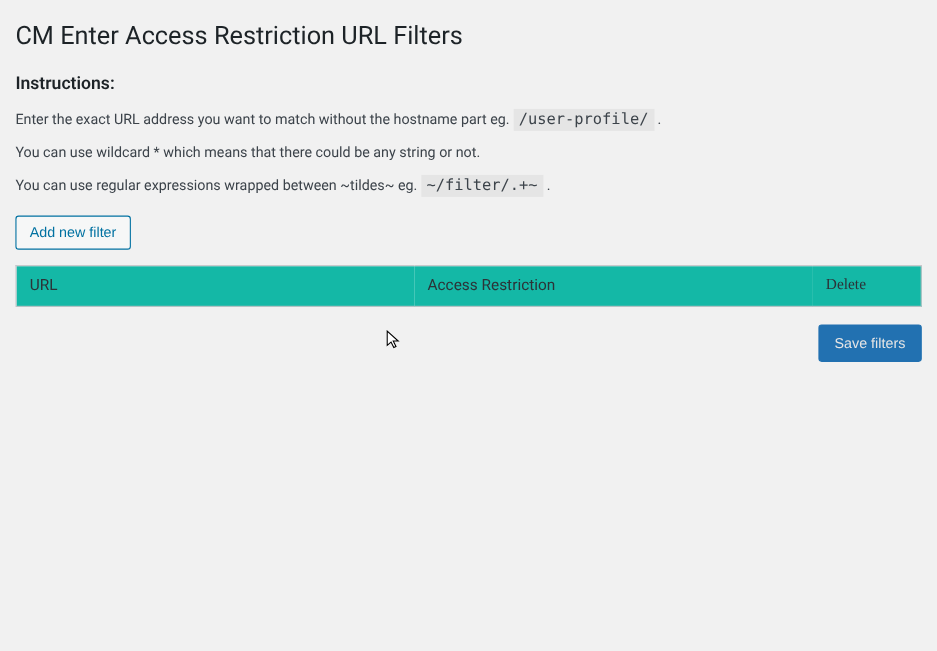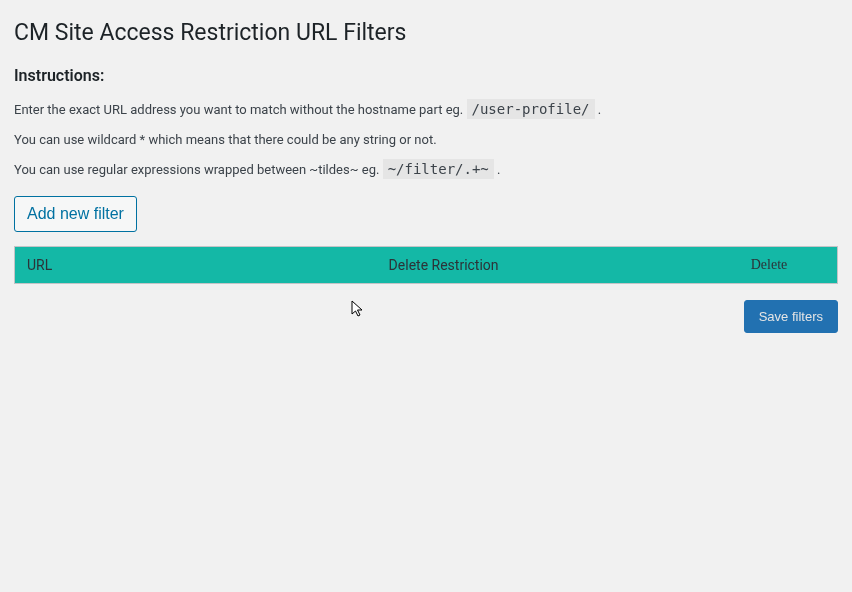--- a/index.html
+++ b/index.html
@@ -41,21 +41,21 @@
       padding: 2px 5px;
       font-size: 14px;
       color: #3c434a;
     }
     .btn-secondary {
       display: inline-block;
       background: #f6f7f7;
       border: 1px solid #0071a1;
       color: #0071a1;
       padding: 4px 12px;
-      font-size: 16px;
+      font-size: 13px;
       border-radius: 3px;
       cursor: pointer;
       margin-top: 6px;
       margin-bottom: 14px;
       line-height: 1.6;
     }
     table.filters-table {
       width: 100%;
       border-collapse: collapse;
       background: #fff;
@@ -101,21 +101,21 @@
       left: 351px;
       top: 300px;
       pointer-events: none;
     }
   </style>
 </head>
 <body>
 
 
 
-<h1 class="page-title">CM Site Access Restriction URL Filters</h1>
+<h1 class="page-title">CM Enter Access Restriction URL Filters</h1>
 
 <p class="instructions-label">Instructions:</p>
 
 <p class="instruction-line">
   <span>Enter the exact URL address you want to match without the hostname part eg. </span>
   <code class="inline-code">/user-profile/</code>
   <span> .</span>
 </p>
 
 <p class="instruction-line">You can use wildcard * which means that there could be any string or not.</p>
@@ -125,21 +125,21 @@
   <code class="inline-code">~/filter/.+~</code>
   <span> .</span>
 </p>
 
 <button class="btn-secondary">Add new filter</button>
 
 <table class="filters-table">
   <thead>
     <tr>
       <th class="col-url">URL</th>
-      <th class="col-access">Delete Restriction</th>
+      <th class="col-access">Access Restriction</th>
       <th>Delete</th>
     </tr>
   </thead>
   <tbody></tbody>
 </table>
 
 <div class="actions-row">
   <button class="btn-primary">Save filters</button>
 </div>
 

